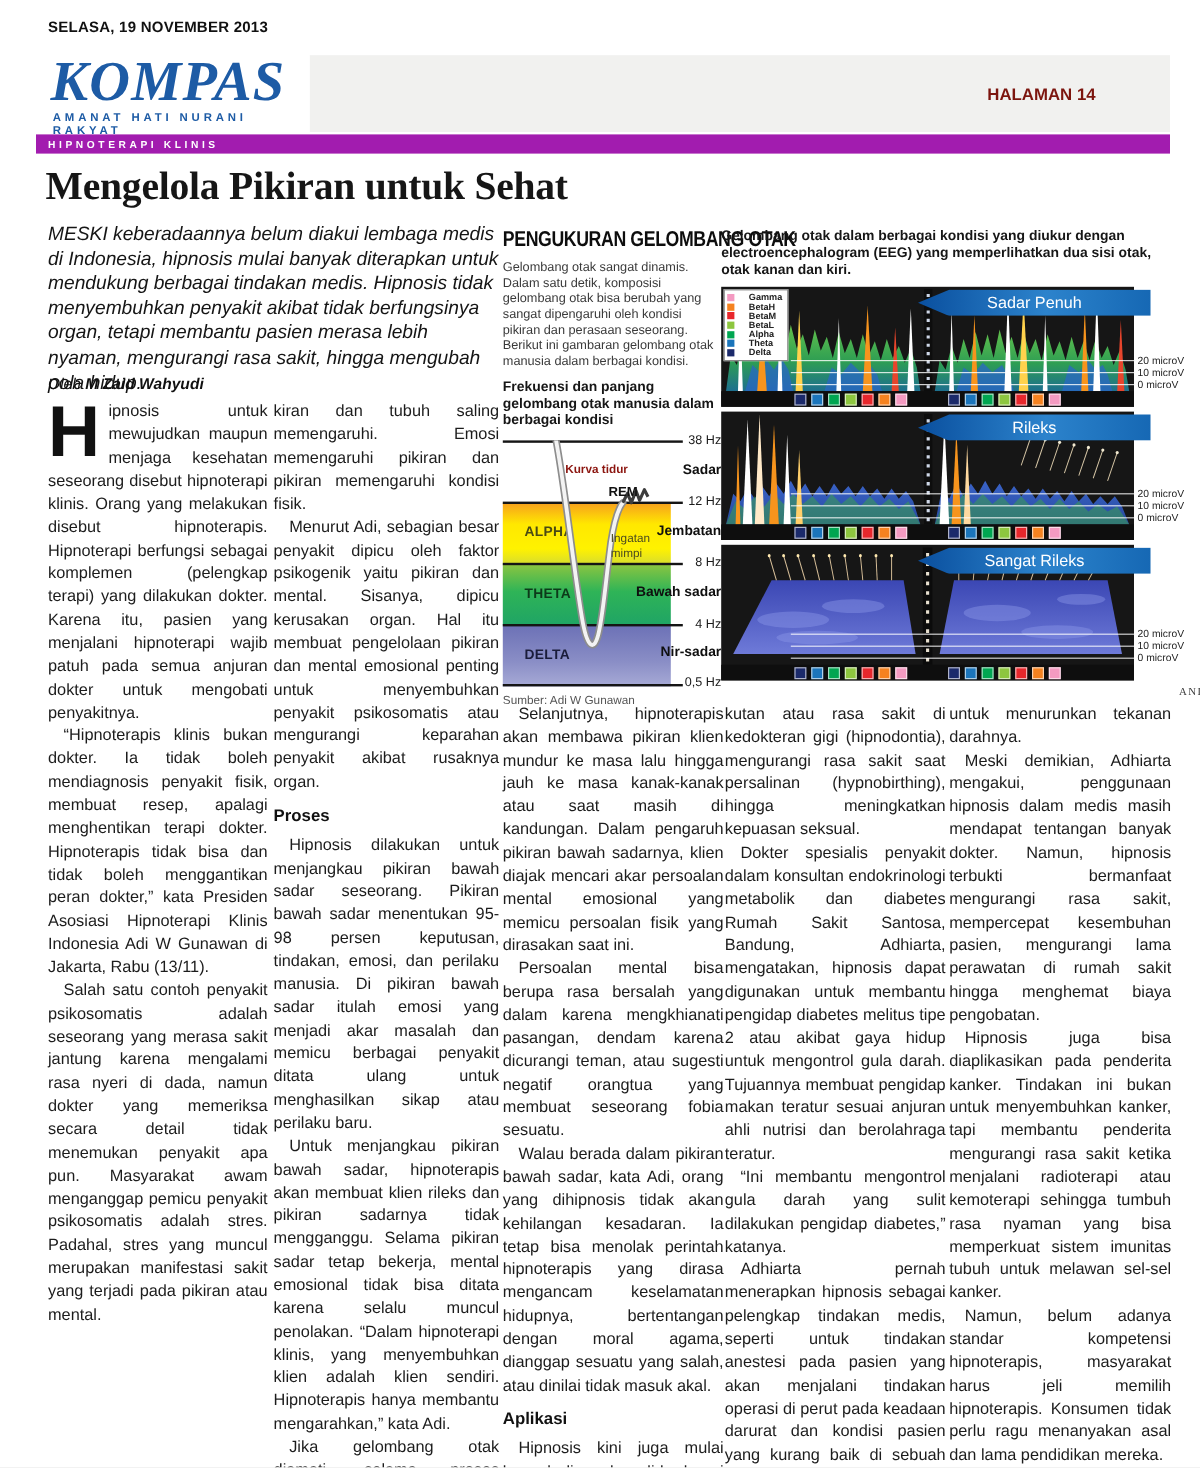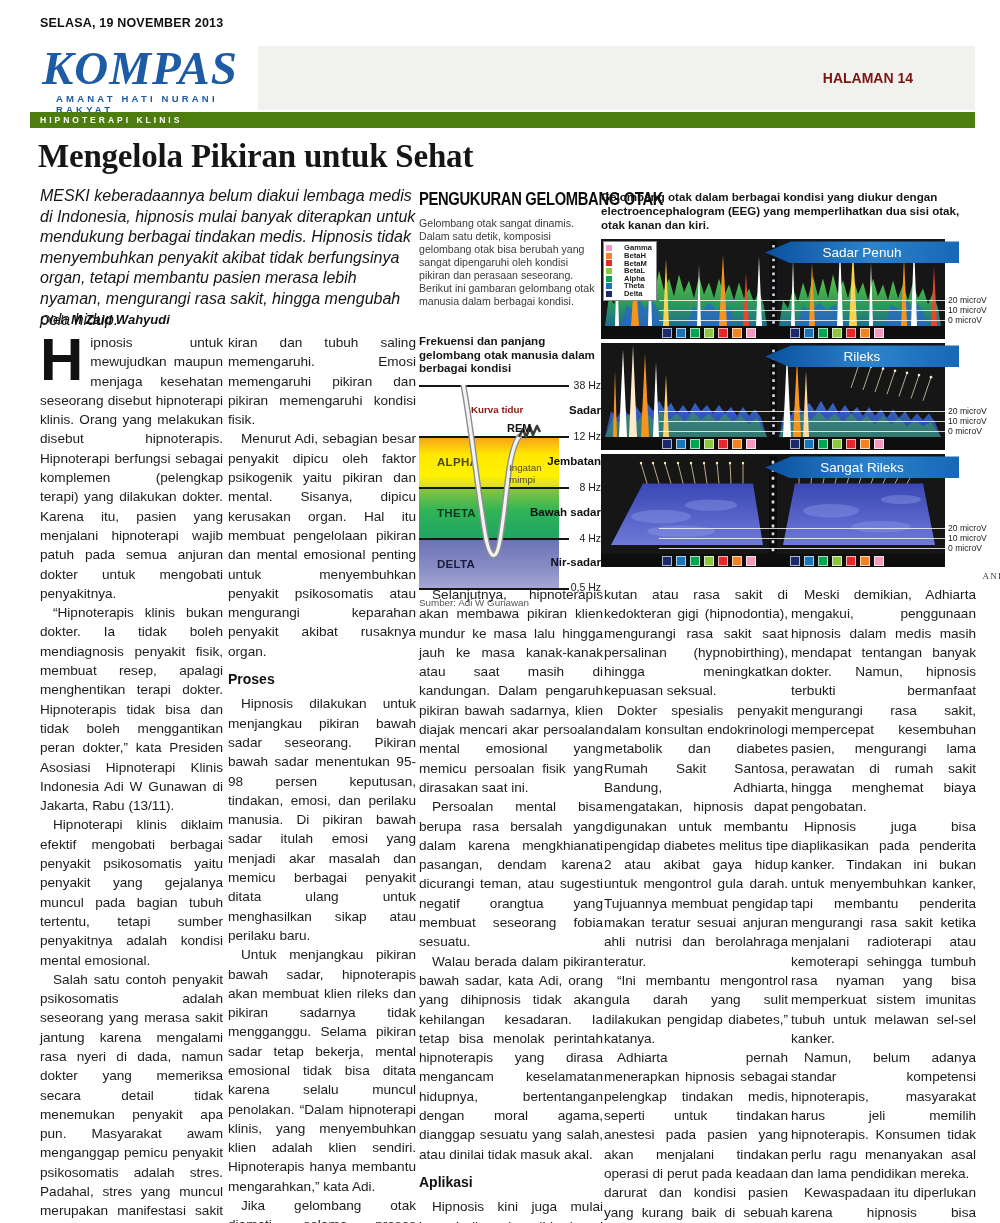--- a/index.html
+++ b/index.html
@@ -5,24 +5,24 @@
   html,body{margin:0;padding:0;background:#e9e9e9;}
   .page{position:relative;width:1000px;height:1223px;background:#ffffff;margin:0 auto;
         font-family:"Liberation Sans",sans-serif;color:#1e1e1e;overflow:hidden;}
 
   
   .date-line{position:absolute;left:40px;top:16px;font-size:12.5px;font-weight:bold;letter-spacing:.2px;color:#111;}
   .mast-row{position:absolute;left:30px;top:46px;width:945px;height:64px;display:flex;}
   .logo-box{width:228px;background:#fff;position:relative;}
   .kompas{font-family:"Liberation Serif",serif;font-style:italic;font-weight:bold;
           font-size:47px;line-height:44px;letter-spacing:1px;color:#1d5ba5;margin-left:12px;}
-  .tagline{font-size:9.5px;font-weight:bold;letter-spacing:3.2px;color:#1d5ba5;margin-left:26px;margin-top:3px;}
+  .tagline{font-size:9.5px;font-weight:bold;letter-spacing:3.2px;color:#1d5ba5;margin-left:14px;margin-top:3px;}
   .gray-strip{flex:1;background:#f1f1ef;display:flex;align-items:center;justify-content:flex-end;}
   .halaman{font-size:14px;font-weight:bold;color:#7c150e;padding-right:62px;}
-  .section-bar{position:absolute;left:30px;top:112px;width:945px;height:16px;background:#4d7c0f;
+  .section-bar{position:absolute;left:30px;top:112px;width:945px;height:16px;background:#a21caf;
                display:flex;align-items:center;}
   .section-bar span{color:#fff;font-size:8.5px;font-weight:bold;letter-spacing:3px;padding-left:10px;}
 
   
   .headline{position:absolute;left:38px;top:138px;font-family:"Liberation Serif",serif;
             font-weight:bold;font-size:33px;letter-spacing:-.2px;color:#161616;}
   .lead{position:absolute;left:40px;top:186px;width:378px;font-size:16px;line-height:20.6px;
         font-style:italic;color:#151515;text-align:left;}
   .byline{position:absolute;left:40px;top:312px;font-size:13px;font-style:italic;color:#111;}
   .byline b{font-weight:bold;}
@@ -38,21 +38,21 @@
   #col3{left:419px;top:585px;width:184px;}
   #col4{left:604px;top:585px;width:184px;}
   #col5{left:791px;top:585px;width:185px;}
   .dropcap{float:left;font-weight:bold;font-size:60px;line-height:48px;padding:3px 7px 0 0;color:#111;}
 
   
   .infographic{position:absolute;left:419px;top:190px;width:182px;}
   .ig-title{font-weight:bold;font-size:18px;line-height:19px;letter-spacing:-.4px;color:#0d0d0d;
             width:222px;transform:scaleX(.82);transform-origin:left top;white-space:nowrap;}
   .ig-intro{margin-top:8px;font-size:10.6px;line-height:13px;color:#3a3a3a;text-align:left;}
-  .ig-heading{margin-top:26px;font-weight:bold;font-size:11.6px;line-height:13.5px;color:#161616;}
+  .ig-heading{margin-top:8px;font-weight:bold;font-size:11.6px;line-height:13.5px;color:#161616;}
   .wave-chart{position:relative;margin-top:9px;width:182px;height:206px;}
   .band{position:absolute;left:0;width:140px;height:51px;}
   .band-name{position:absolute;left:18px;top:50%;transform:translateY(-50%);
              font-weight:bold;font-size:11.5px;color:rgba(20,10,10,.78);letter-spacing:.3px;}
   .band-state{position:absolute;right:0;font-weight:bold;font-size:11.5px;color:#0f0f0f;}
   .bline{position:absolute;left:0;width:150px;height:2px;background:#151515;}
   .freq{position:absolute;right:0;font-size:10.5px;color:#1a1a1a;}
   .curve-svg{position:absolute;left:0;top:1px;}
   .clabel{position:absolute;font-size:9.8px;}
   .ig-source{margin-top:7px;font-size:9.8px;color:#555;}
@@ -103,21 +103,20 @@
   <div class="headline">Mengelola Pikiran untuk Sehat</div>
   <div class="lead">MESKI keberadaannya belum diakui lembaga medis di Indonesia, hipnosis mulai banyak diterapkan untuk mendukung berbagai tindakan medis. Hipnosis tidak menyembuhkan penyakit akibat tidak berfungsinya organ, tetapi membantu pasien merasa lebih nyaman, mengurangi rasa sakit, hingga mengubah pola hidup.</div>
   <div class="byline">
     <span>Oleh</span>
     <b>M Zaid Wahyudi</b>
   </div>
 
   <div class="col" id="col1">
     <p class="noindent"><span class="dropcap">H</span><span>ipnosis untuk mewujudkan maupun menjaga kesehatan seseorang disebut hipnoterapi klinis. Orang yang melakukan disebut hipnoterapis. Hipnoterapi berfungsi sebagai komplemen (pelengkap terapi) yang dilakukan dokter. Karena itu, pasien yang menjalani hipnoterapi wajib patuh pada semua anjuran dokter untuk mengobati penyakitnya.</span></p>
     <p>“Hipnoterapis klinis bukan dokter. Ia tidak boleh mendiagnosis penyakit fisik, membuat resep, apalagi menghentikan terapi dokter. Hipnoterapis tidak bisa dan tidak boleh menggantikan peran dokter,” kata Presiden Asosiasi Hipnoterapi Klinis Indonesia Adi W Gunawan di Jakarta, Rabu (13/11).</p>
-    <p>Hipnoterapi klinis diklaim efektif mengobati berbagai penyakit psikosomatis yaitu penyakit yang gejalanya muncul pada bagian tubuh tertentu, tetapi sumber penyakitnya adalah kondisi mental emosional.</p>
     <p>Salah satu contoh penyakit psikosomatis adalah seseorang yang merasa sakit jantung karena mengalami rasa nyeri di dada, namun dokter yang memeriksa secara detail tidak menemukan penyakit apa pun. Masyarakat awam menganggap pemicu penyakit psikosomatis adalah stres. Padahal, stres yang muncul merupakan manifestasi sakit yang terjadi pada pikiran atau mental.</p>
 
   </div>
 
   <div class="col" id="col2">
     <p class="noindent">kiran dan tubuh saling memengaruhi. Emosi memengaruhi pikiran dan pikiran memengaruhi kondisi fisik.</p>
     <p>Menurut Adi, sebagian besar penyakit dipicu oleh faktor psikogenik yaitu pikiran dan mental. Sisanya, dipicu kerusakan organ. Hal itu membuat pengelolaan pikiran dan mental emosional penting untuk menyembuhkan penyakit psikosomatis atau mengurangi keparahan penyakit akibat rusaknya organ.</p>
     <h3>Proses</h3>
     <p>Hipnosis dilakukan untuk menjangkau pikiran bawah sadar seseorang. Pikiran bawah sadar menentukan 95-98 persen keputusan, tindakan, emosi, dan perilaku manusia. Di pikiran bawah sadar itulah emosi yang menjadi akar masalah dan memicu berbagai penyakit ditata ulang untuk menghasilkan sikap atau perilaku baru.</p>
     <p>Untuk menjangkau pikiran bawah sadar, hipnoterapis akan membuat klien rileks dan pikiran sadarnya tidak mengganggu. Selama pikiran sadar tetap bekerja, mental emosional tidak bisa ditata karena selalu muncul penolakan. “Dalam hipnoterapi klinis, yang menyembuhkan klien adalah klien sendiri. Hipnoterapis hanya membantu mengarahkan,” kata Adi.</p>
@@ -455,19 +454,20 @@
   </div>
 
   <div class="col" id="col4">
     <p class="noindent">kutan atau rasa sakit di kedokteran gigi (hipnodontia), mengurangi rasa sakit saat persalinan (hypnobirthing), hingga meningkatkan kepuasan seksual.</p>
     <p>Dokter spesialis penyakit dalam konsultan endokrinologi metabolik dan diabetes Rumah Sakit Santosa, Bandung, Adhiarta, mengatakan, hipnosis dapat digunakan untuk membantu pengidap diabetes melitus tipe 2 atau akibat gaya hidup untuk mengontrol gula darah. Tujuannya membuat pengidap makan teratur sesuai anjuran ahli nutrisi dan berolahraga teratur.</p>
     <p>“Ini membantu mengontrol gula darah yang sulit dilakukan pengidap diabetes,” katanya.</p>
     <p>Adhiarta pernah menerapkan hipnosis sebagai pelengkap tindakan medis, seperti untuk tindakan anestesi pada pasien yang akan menjalani tindakan operasi di perut pada keadaan darurat dan kondisi pasien yang kurang baik di sebuah rumah sakit daerah. Hipnosis juga bisa untuk menurunkan tekanan darah pasien yang akan menjalani bedah mulut sehingga tidak perlu menunggu 2 minggu</p>
   </div>
 
   <div class="col" id="col5">
+    <p class="noindent">untuk menurunkan tekanan darahnya.</p>
     <p>Meski demikian, Adhiarta mengakui, penggunaan hipnosis dalam medis masih mendapat tentangan banyak dokter. Namun, hipnosis terbukti bermanfaat mengurangi rasa sakit, mempercepat kesembuhan pasien, mengurangi lama perawatan di rumah sakit hingga menghemat biaya pengobatan.</p>
     <p>Hipnosis juga bisa diaplikasikan pada penderita kanker. Tindakan ini bukan untuk menyembuhkan kanker, tapi membantu penderita mengurangi rasa sakit ketika menjalani radioterapi atau kemoterapi sehingga tumbuh rasa nyaman yang bisa memperkuat sistem imunitas tubuh untuk melawan sel-sel kanker.</p>
     <p>Namun, belum adanya standar kompetensi hipnoterapis, masyarakat harus jeli memilih hipnoterapis. Konsumen tidak perlu ragu menanyakan asal dan lama pendidikan mereka.</p>
     <p>Kewaspadaan itu diperlukan karena hipnosis bisa disalahgunakan untuk memasukkan pikiran yang salah kepada seorang atau menukar kepribadian antarindividu yang berbeda.</p>
   </div>
 
 </div>
 
 </body></html>

